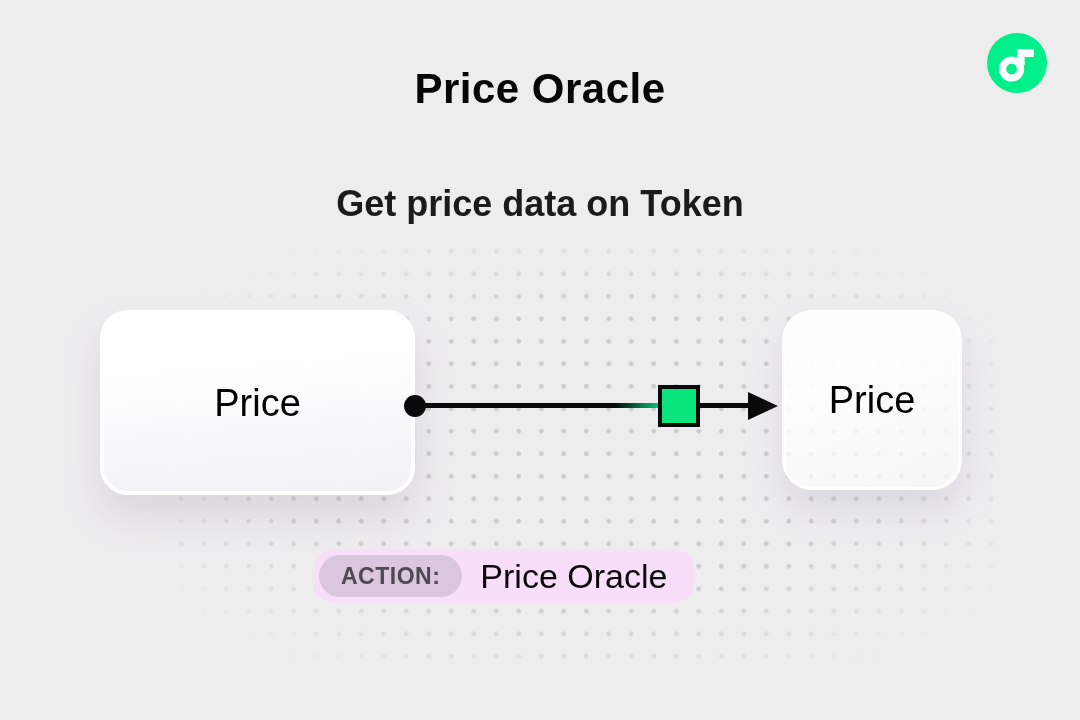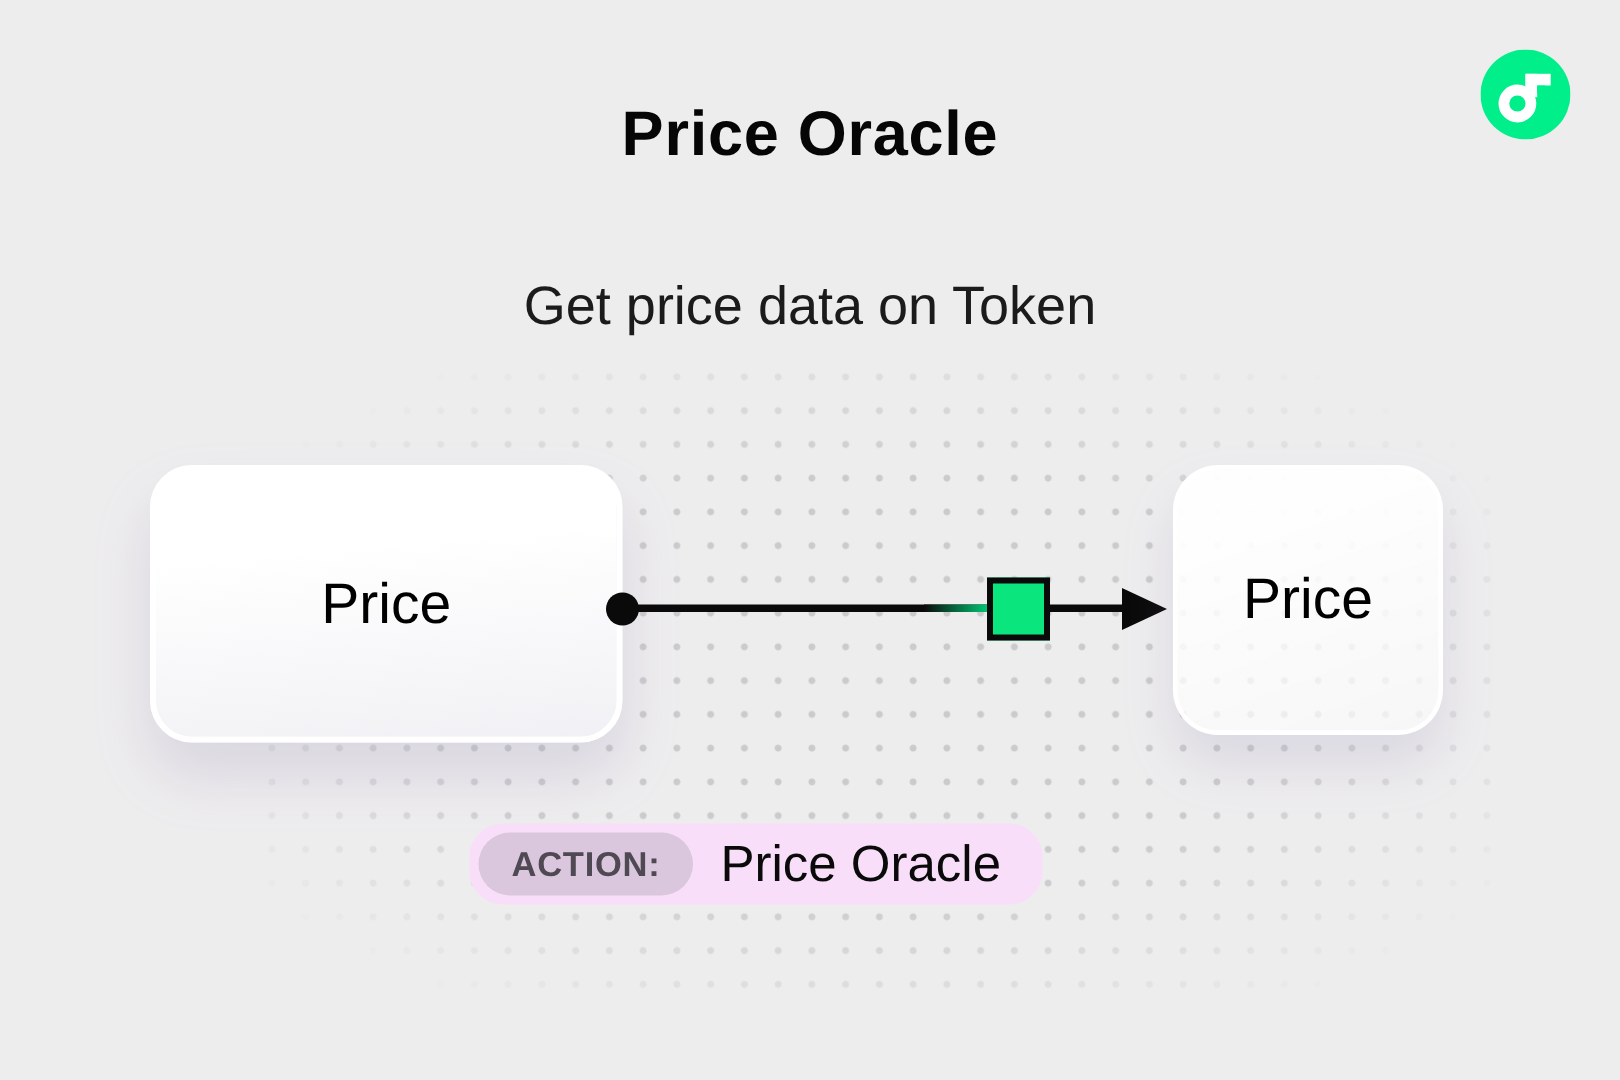--- a/index.html
+++ b/index.html
@@ -20,21 +20,21 @@
     mask-image:radial-gradient(ellipse 60% 60% at 50% 50%, #000 55%, transparent 100%);
   }
 
   .title{
     position:absolute;left:0;top:64px;width:1080px;
     text-align:center;font-size:42px;line-height:50px;font-weight:700;
     color:#060606;letter-spacing:.5px;
   }
   .subtitle{
     position:absolute;left:0;top:182px;width:1080px;
-    text-align:center;font-size:36px;line-height:44px;font-weight:400;
+    text-align:center;font-size:36px;line-height:44px;font-weight:700;
     color:#1B1B1B;
   }
 
   .logo{position:absolute;left:987px;top:33px;width:60px;height:60px;}
 
   
   .node{
     position:absolute;
     background:linear-gradient(175deg,#FFFFFF 30%,#F1F0F4 100%);
     border:4px solid #FFFFFF;

